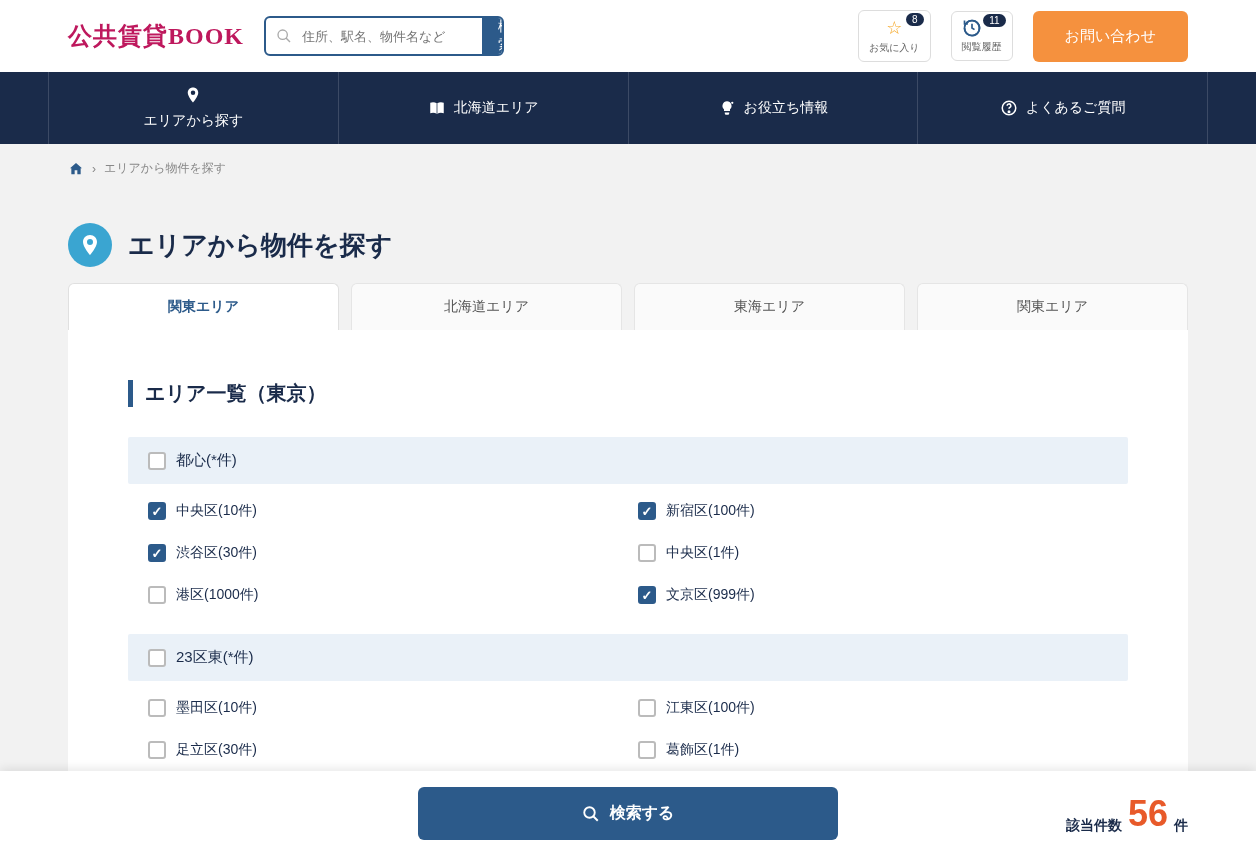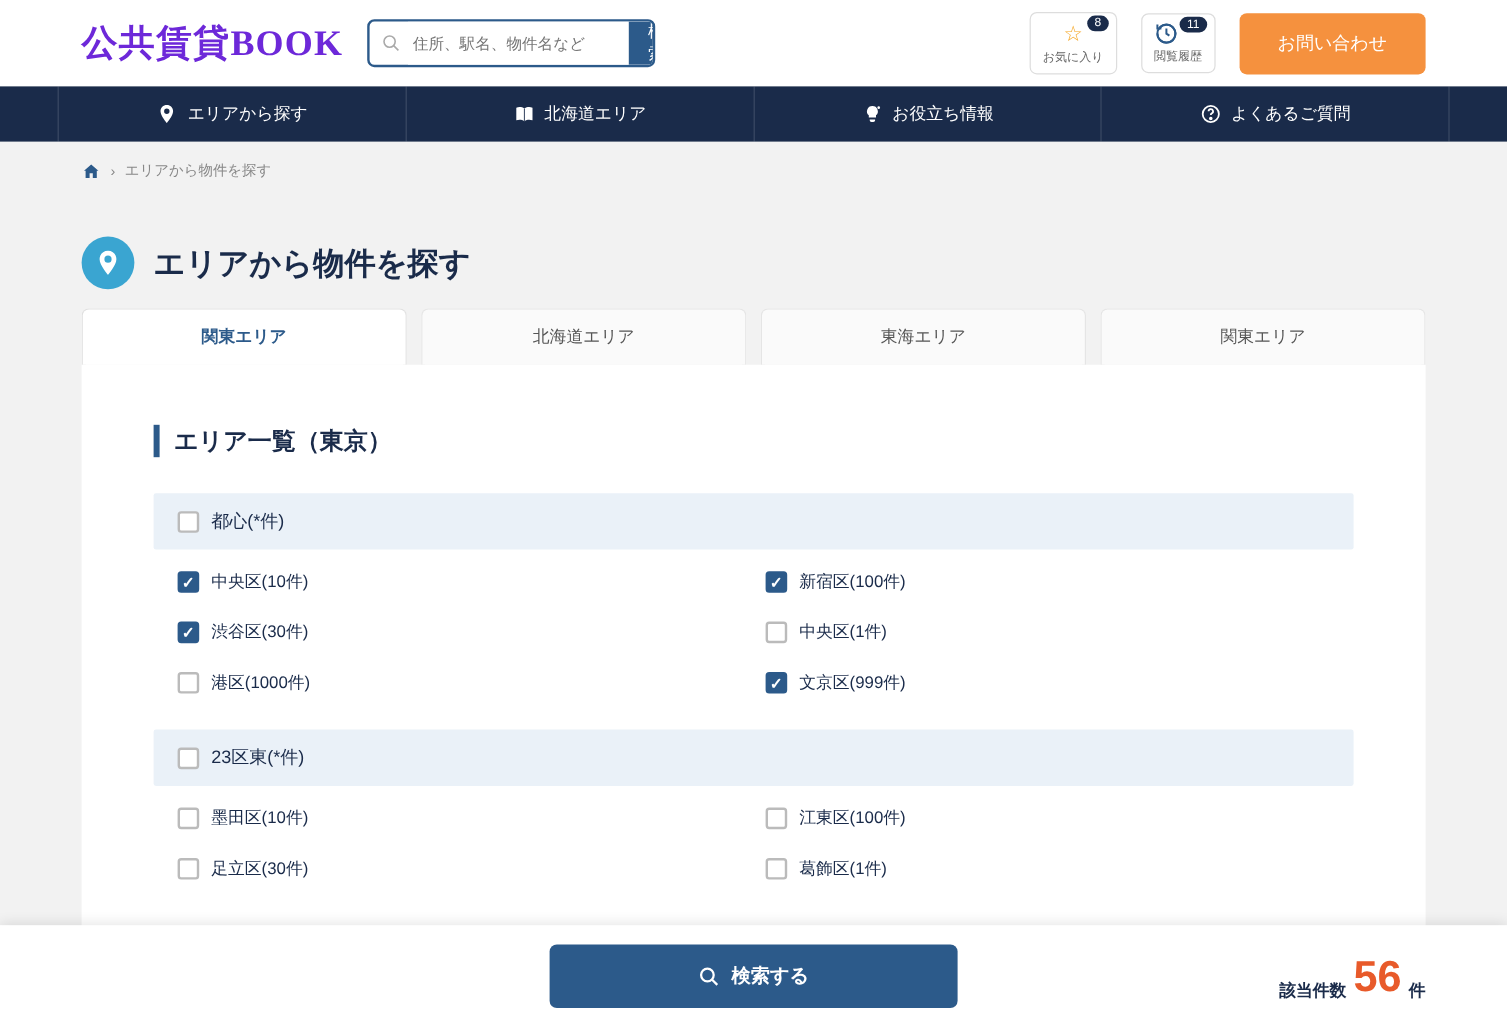--- a/index.html
+++ b/index.html
@@ -1,34 +1,34 @@
 <!DOCTYPE html>
 <html><head>
 <meta charset="utf-8">
 <style>
 * { margin: 0; padding: 0; box-sizing: border-box; }
 body { font-family: "Hiragino Kaku Gothic ProN", "メイリオ", sans-serif; background: #f2f2f2; color: #333; }
 .header { background: #fff; padding: 10px 0; }
 .header-inner { max-width: 1160px; margin: 0 auto; display: flex; align-items: center; gap: 20px; padding: 0 20px; }
-.logo { font-size: 30px; font-weight: bold; color: #6d28d9; letter-spacing: 1px; font-family: serif; }
+.logo { font-size: 24px; font-weight: bold; color: #be185d; letter-spacing: 1px; font-family: serif; }
 .search-box { display: flex; border: 2px solid #2c5a8a; border-radius: 6px; overflow: hidden; width: 240px; }
 .search-box .icon { display: flex; align-items: center; padding: 0 6px 0 10px; color: #aaa; }
 .search-box input { border: none; outline: none; padding: 10px 4px; font-size: 13px; flex: 1; }
 .search-box button { background: #2c5a8a; color: #fff; border: none; padding: 0 16px; font-size: 14px; cursor: pointer; }
 .header-spacer { flex: 1; }
 .header-btn { background: #fff; border: 1px solid #ddd; border-radius: 6px; padding: 6px 10px; text-align: center; position: relative; cursor: pointer; min-width: 62px; }
 .header-btn .icon { font-size: 18px; color: #f5a623; display: block; }
 .header-btn .icon.clock { color: #2c5a8a; }
 .header-btn .label { font-size: 10px; color: #666; display: block; margin-top: 2px; }
 .header-btn .badge { position: absolute; top: 2px; right: 6px; background: #1a2b4a; color: #fff; border-radius: 10px; font-size: 10px; padding: 1px 6px; }
 .contact-btn { background: #f5913e; color: #fff; border: none; border-radius: 6px; padding: 16px 32px; font-size: 15px; cursor: pointer; }
 .nav { background: #1a2b4a; }
 .nav-inner { max-width: 1160px; margin: 0 auto; display: flex; }
 .nav-item { flex: 1; color: #fff; text-align: center; padding: 14px 0; font-size: 14px; border-right: 1px solid rgba(255,255,255,0.15); cursor: pointer; display: flex; align-items: center; justify-content: center; gap: 8px; }
-.nav-item:first-child { border-left: 1px solid rgba(255,255,255,0.15); }
+.nav-item:first-child { border-left: 1px solid rgba(255,255,255,0.15); flex-direction: column; }
 .nav-item .icon { font-size: 16px; }
 .breadcrumb { max-width: 1160px; margin: 0 auto; padding: 16px 20px; font-size: 12px; color: #888; display: flex; align-items: center; gap: 8px; }
 .breadcrumb .home { color: #2c5a8a; }
 .main { max-width: 1160px; margin: 0 auto; padding: 0 20px 120px; }
 .page-title-row { display: flex; align-items: center; gap: 16px; margin: 30px 0 16px; }
 .page-title-icon { width: 44px; height: 44px; border-radius: 50%; background: #3aa5d1; display: flex; align-items: center; justify-content: center; color: #fff; font-size: 22px; }
 .page-title { font-size: 26px; font-weight: bold; color: #1a2b4a; }
 .page-desc { font-size: 14px; color: #333; margin-bottom: 36px; }
 .tabs { display: flex; gap: 12px; }
 .tab { flex: 1; background: #fafafa; border: 1px solid #e5e5e5; border-bottom: none; border-radius: 6px 6px 0 0; text-align: center; padding: 14px 0; font-size: 14px; color: #555; cursor: pointer; }
@@ -36,21 +36,21 @@
 .panel { background: #fff; border-radius: 0 0 6px 6px; padding: 50px 60px; }
 .section-title { font-size: 20px; font-weight: bold; color: #1a2b4a; border-left: 5px solid #2c5a8a; padding-left: 12px; margin-bottom: 30px; }
 .group-header { background: #eaf1f8; padding: 14px 20px; display: flex; align-items: center; gap: 10px; font-size: 15px; color: #1a2b4a; margin-bottom: 18px; border-radius: 2px; }
 .checkbox { width: 18px; height: 18px; border: 2px solid #bbb; border-radius: 3px; display: inline-flex; align-items: center; justify-content: center; flex-shrink: 0; cursor: pointer; background: #fff; }
 .checkbox.checked { background: #2c5a8a; border-color: #2c5a8a; color: #fff; }
 .checkbox.checked::after { content: "✓"; font-size: 13px; font-weight: bold; }
 .ward-grid { display: grid; grid-template-columns: repeat(2, 1fr); gap: 24px 20px; padding: 0 20px 30px; }
 .ward-item { display: flex; align-items: center; gap: 10px; font-size: 14px; color: #1a2b4a; }
 .footer-bar { position: fixed; bottom: 0; left: 0; right: 0; background: #fff; box-shadow: 0 -2px 10px rgba(0,0,0,0.1); padding: 16px 0; }
 .footer-inner { max-width: 1160px; margin: 0 auto; display: flex; align-items: center; justify-content: center; position: relative; padding: 0 20px; }
-.search-submit { background: #2c5a8a; color: #fff; border: none; border-radius: 6px; padding: 16px 0; font-size: 16px; font-weight: bold; cursor: pointer; display: flex; align-items: center; justify-content: center; gap: 10px; width: 340px; }
+.search-submit { background: #2c5a8a; color: #fff; border: none; border-radius: 6px; padding: 16px 0; font-size: 16px; font-weight: bold; cursor: pointer; display: flex; align-items: center; justify-content: center; gap: 10px; width: 420px; }
 .result-count { position: absolute; right: 20px; display: flex; align-items: flex-end; gap: 6px; font-size: 14px; color: #1a2b4a; font-weight: bold; }
 .result-count .num { font-size: 36px; color: #e85a2a; font-weight: bold; }
 svg { display: block; }
 </style>
 </head>
 <body>
 
 <div class="header">
   <div class="header-inner">
     <div class="logo">公共賃貸BOOK</div>

